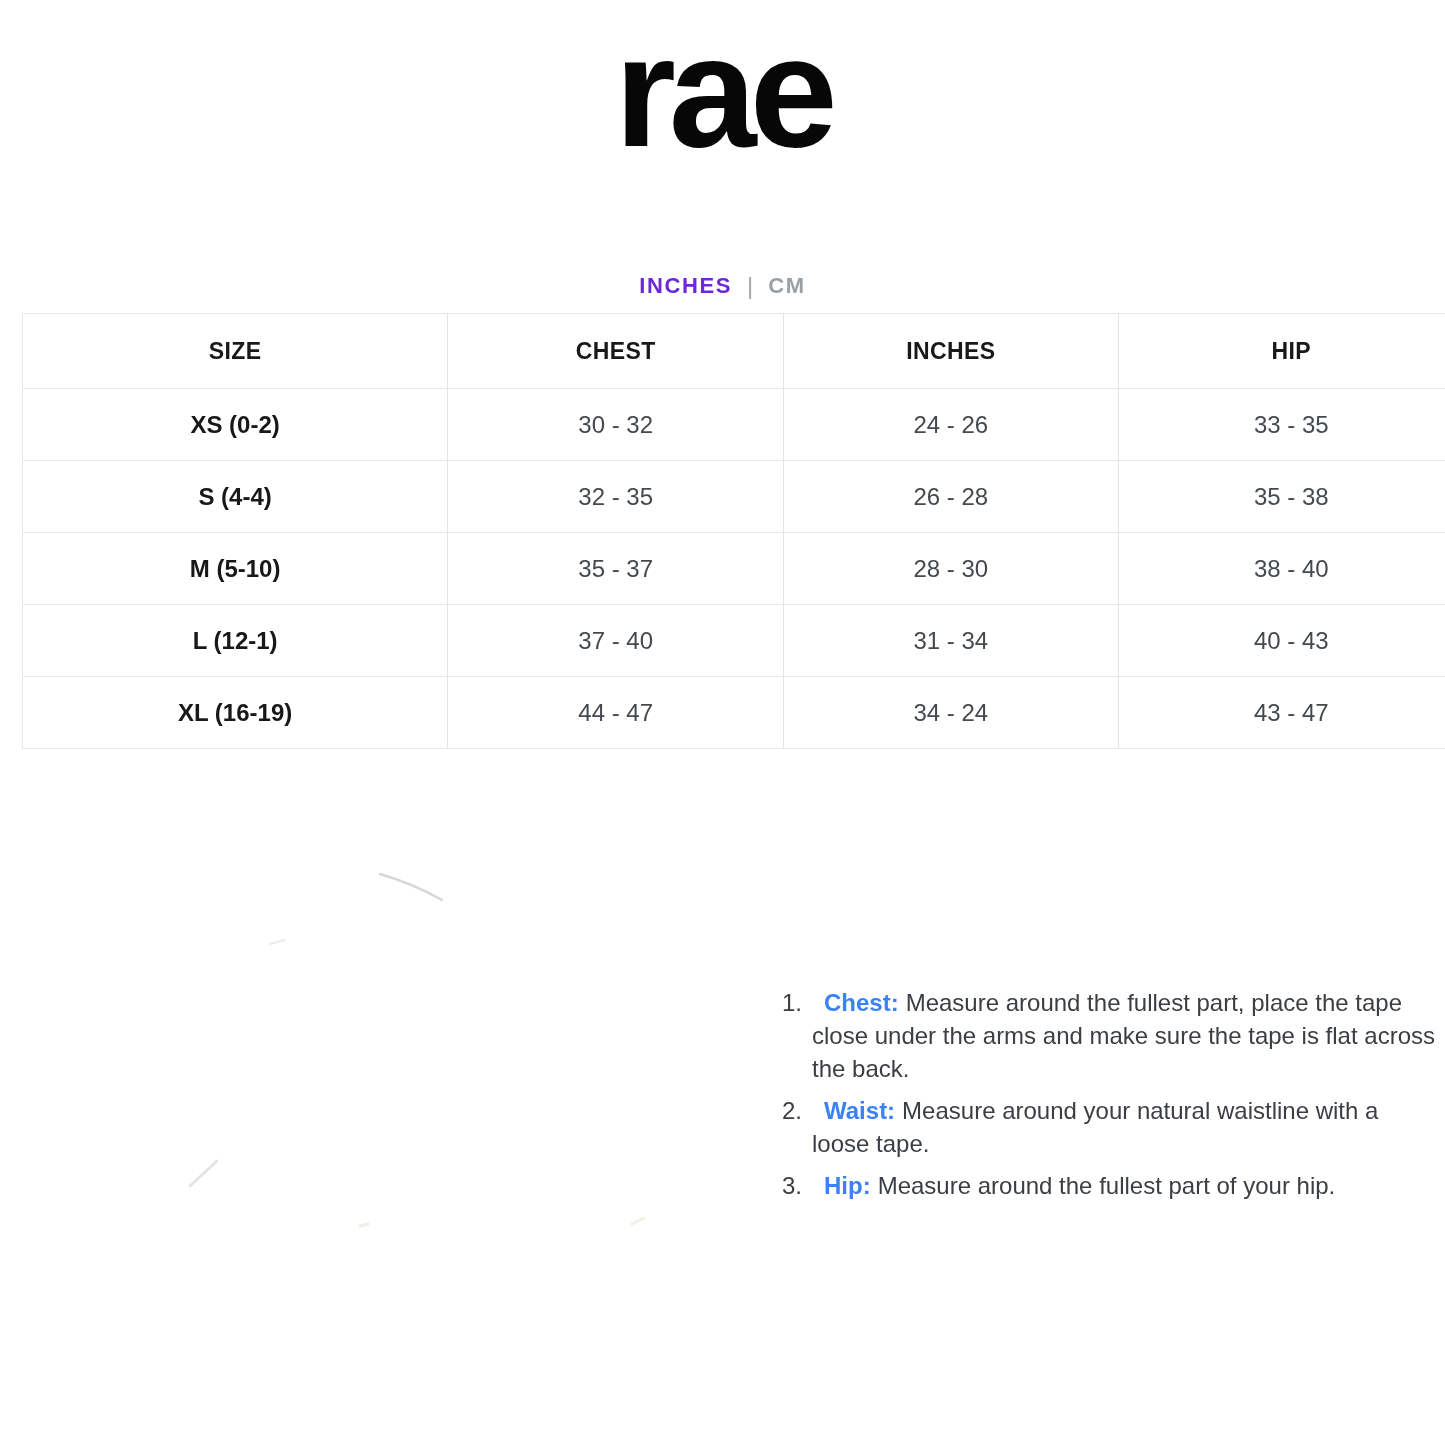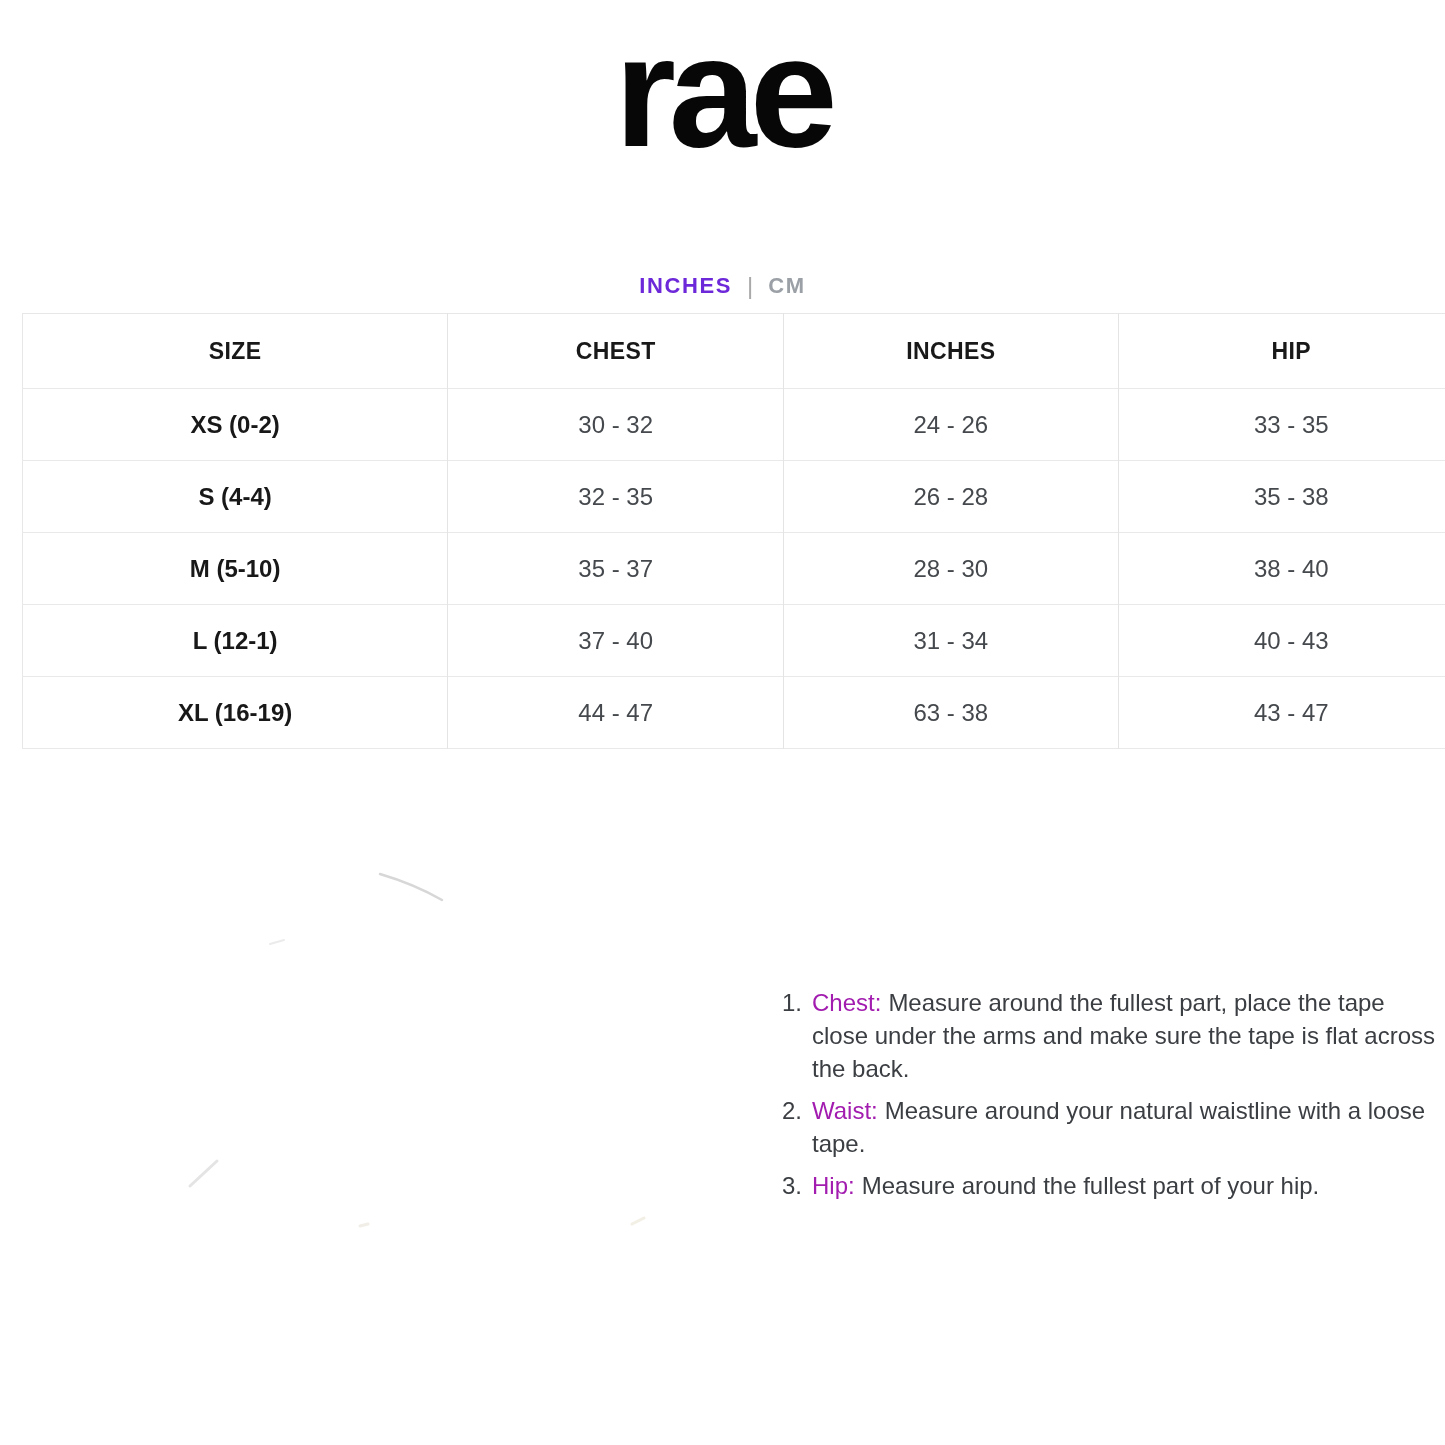--- a/index.html
+++ b/index.html
@@ -65,21 +65,21 @@
     position: absolute;
     top: 986px; left: 782px;
     width: 654px;
     font-size: 24px;
     line-height: 33px;
     color: #3b3e42;
   }
   .inst-item { display: flex; align-items: flex-start; margin-bottom: 9px; }
   .inst-item .num { flex: 0 0 30px; }
   .inst-item p { flex: 1; }
-  .inst-item strong { color: #a21caf; font-weight: 400; margin-right: 7px; }
+  .inst-item strong { color: #3b82f6; font-weight: 700; margin-right: 7px; margin-left: 12px; }
 
   .artifacts {
     position: absolute;
     top: 0; left: 0;
     width: 1445px; height: 1445px;
     pointer-events: none;
   }
 </style>
 </head>
 <body>
@@ -130,21 +130,21 @@
       </tr>
       <tr>
         <td class="size-cell">L (12-1)</td>
         <td>37 - 40</td>
         <td>31 - 34</td>
         <td>40 - 43</td>
       </tr>
       <tr>
         <td class="size-cell">XL (16-19)</td>
         <td>44 - 47</td>
-        <td>63 - 38</td>
+        <td>34 - 24</td>
         <td>43 - 47</td>
       </tr>
     </tbody>
   </table>
 
   <div class="instructions">
     <div class="inst-item">
       <span class="num">1.</span>
       <p><strong>Chest:</strong><span>Measure around the fullest part, place the tape close under the arms and make sure the tape is flat across the back.</span></p>
     </div>

